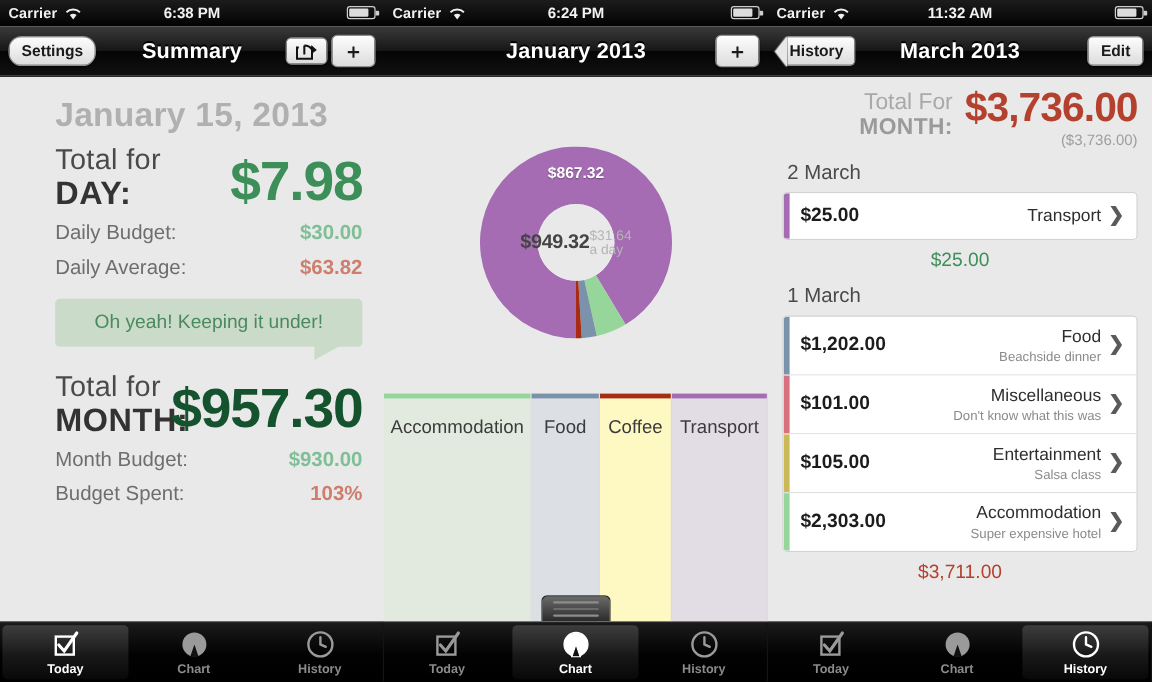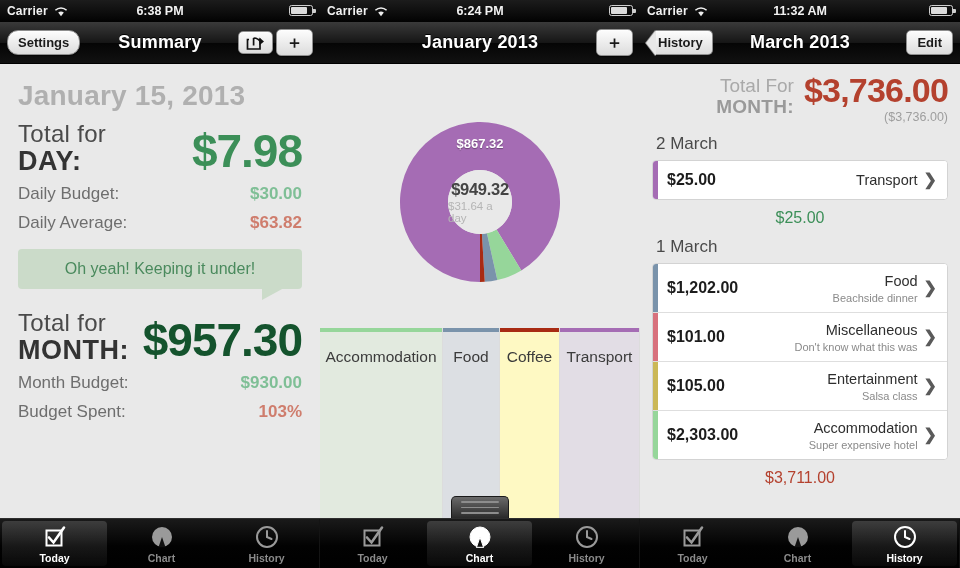--- a/index.html
+++ b/index.html
@@ -76,21 +76,21 @@
   }
   .back-body {
     background: linear-gradient(#fdfdfd, #dcdcdc);
     border: 1px solid #8e8e8e; border-left: none; border-radius: 0 5px 5px 0;
     color:#1a1a1a; font-size:13px; font-weight:bold; padding: 5px 9px 5px 2px; line-height:1;
     box-shadow: 0 1px 0 rgba(255,255,255,.5) inset;
   }
   .share-ico { display:block; width:19px; height:15px; position:relative; }
 
   
-  .lp { padding: 0 18px; }
+  .lp { padding: 0 18px; margin-left: 28px; }
   .lp-date {
     font-size: 28px; font-weight: bold; color: #b0b0b0;
     margin-top: 16px; letter-spacing:.2px;
   }
   .tot-block { margin-top: 10px; position: relative; }
   .tot-label { line-height: 1.0; }
   .tot-label .l1 { font-size: 24px; color: #4a4a4a; letter-spacing:.3px; }
   .tot-label .l2 { font-size: 27px; color:#333; font-weight: bold; letter-spacing:.5px; display:block; margin-top:2px;}
   .tot-amount {
     position: absolute; right: 0; top: 2px;
@@ -118,21 +118,21 @@
     border-right: 22px solid transparent;
     border-top: 12px solid #cbdbc9;
   }
 
   
   .chart-area { position: relative; height: 328px; }
   .donut { position:absolute; left: 80px; top: 58px; width: 160px; height: 160px; }
   .donut-center {
     position:absolute; left: 50%; top: 50%; transform: translate(-50%,-50%);
     width: 64px; height: 64px; border-radius: 50%; background: #e9e9e9;
-    display:flex; flex-direction:column; align-items:center; justify-content:center;
+    display:flex; align-items:center; justify-content:center;
   }
   .donut-center .big { font-size: 16.5px; font-weight: bold; color:#444; letter-spacing:-.3px; }
   .donut-center .small { font-size: 11.5px; color:#b5b5b5; margin-top: 1px; }
   .slice-label {
     position:absolute; left: 0; right: 0; top: 72px; text-align:center;
     color:#fff; font-size: 13px; font-weight:bold;
     text-shadow: 0 1px 1px rgba(0,0,0,.35);
   }
   .cats { position:absolute; left:0; right:0; top: 328px; bottom: 0; display:flex; }
   .cat {

